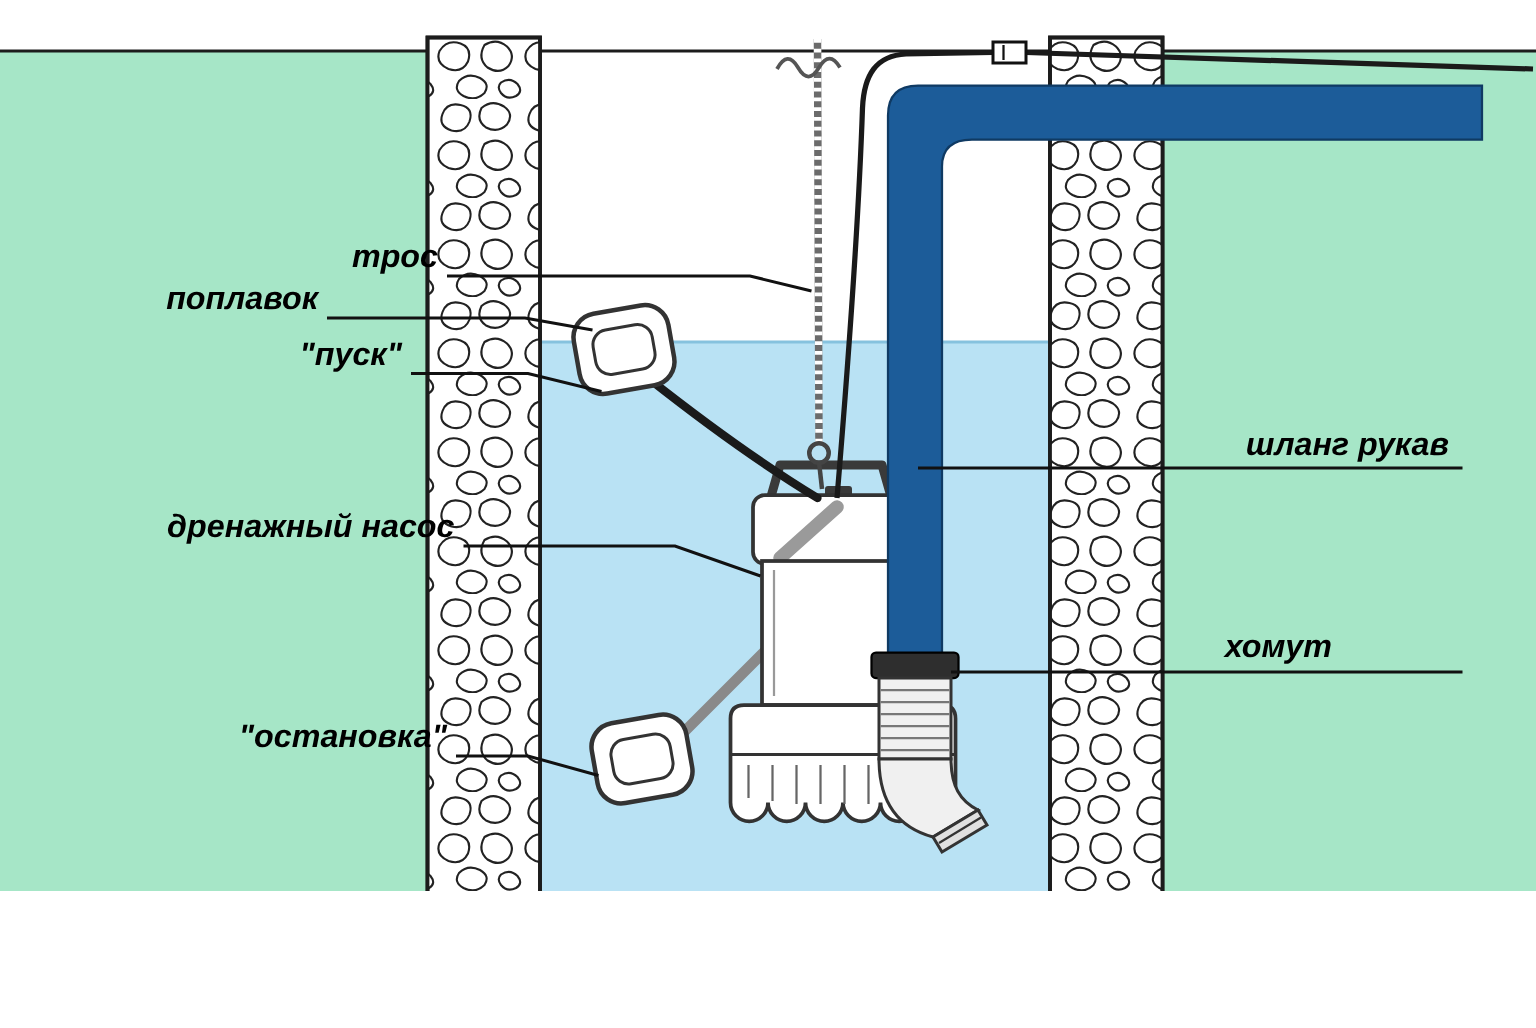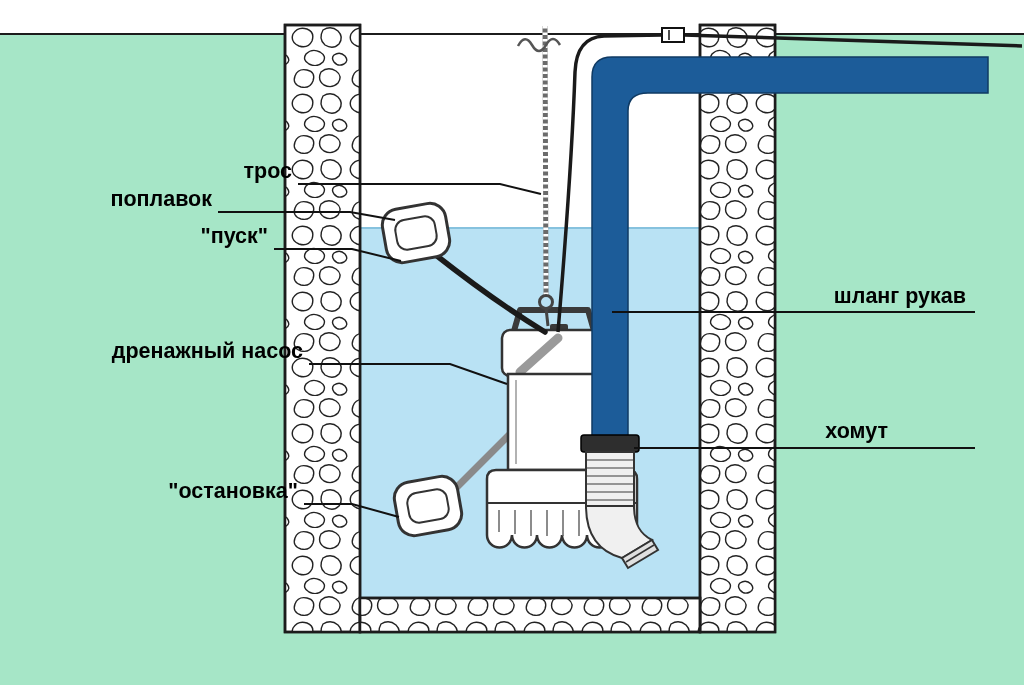--- a/index.html
+++ b/index.html
@@ -1,16 +1,16 @@
 <!DOCTYPE html>
 <html><head>
 <meta charset="utf-8">
 <style>
   html,body{margin:0;padding:0;background:#ffffff;}
-  .wrap{width:1024px;height:685px;position:relative;overflow:hidden;}
+  .wrap{width:1024px;height:594px;position:relative;overflow:hidden;font-style:italic;}
   svg{display:block;}
   text.lbl{font-family:"Liberation Sans",sans-serif;font-weight:bold;font-size:21.5px;fill:#000;}
   .stone{fill:#ffffff;stroke:#222222;stroke-width:1.4;}
   .leader{stroke:#111111;stroke-width:2;fill:none;}
   .outline{stroke:#333333;stroke-width:2.5;fill:#ffffff;}
 </style>
 </head>
 <body>
 
 <div class="wrap">

